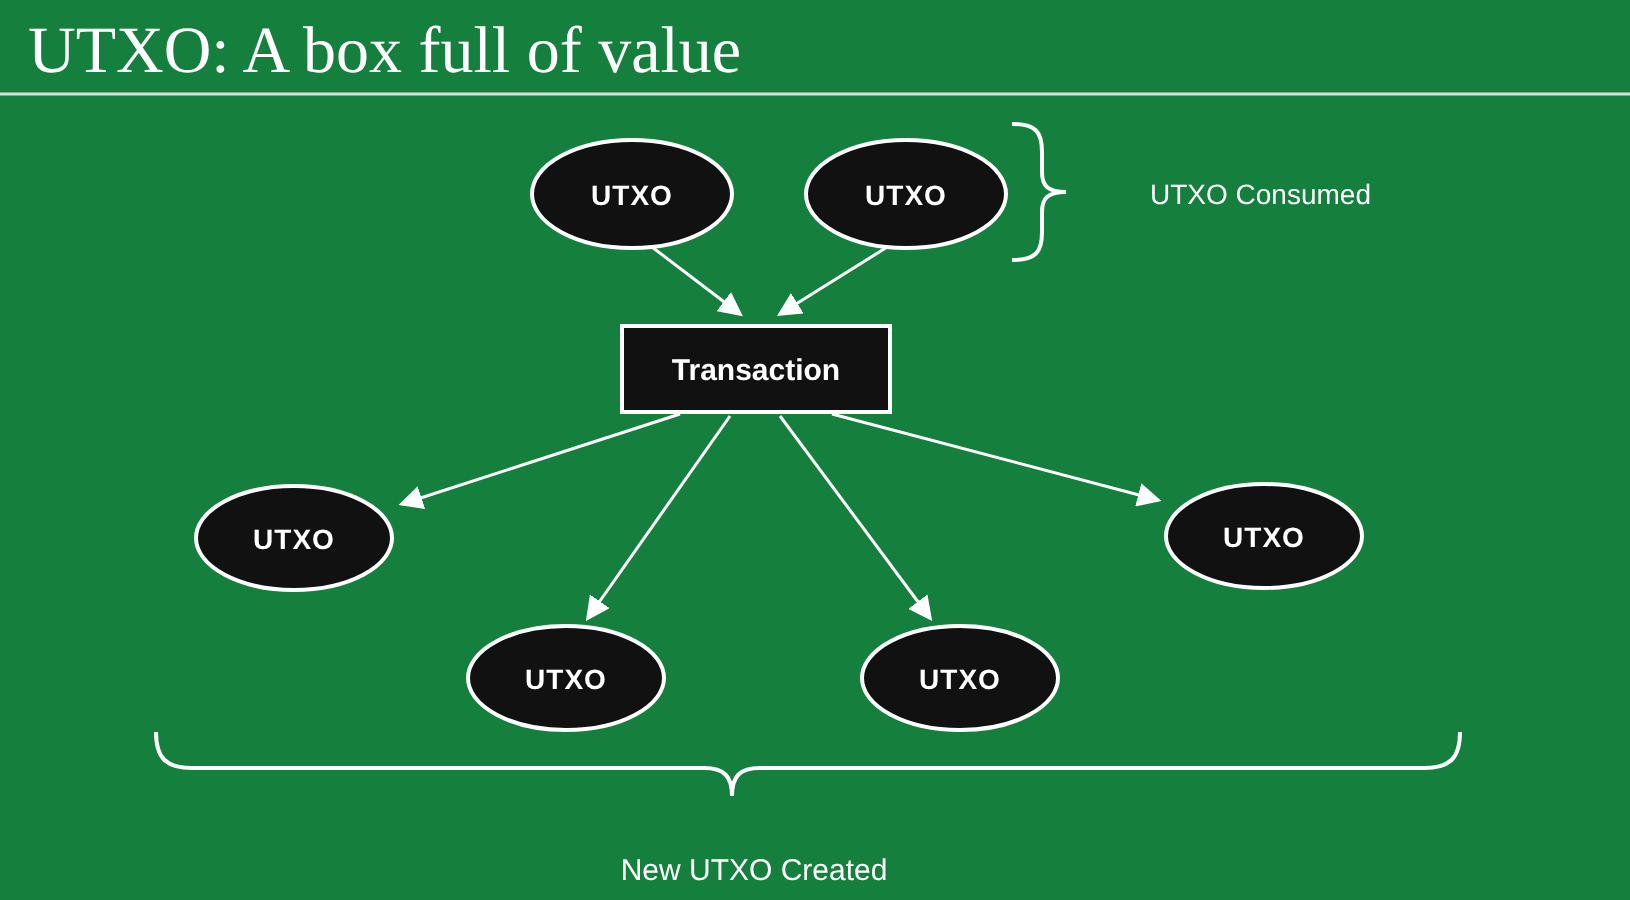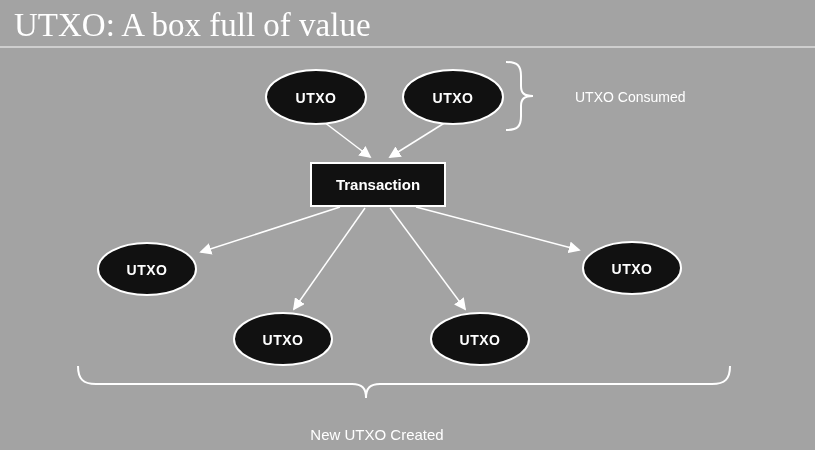--- a/index.html
+++ b/index.html
@@ -4,21 +4,21 @@
 <style>
   html, body {
     margin: 0;
     padding: 0;
     background: #000;
   }
   .slide {
     position: relative;
     width: 815px;
     height: 450px;
-    background: #a3a3a3;
+    background: #15803d;
     overflow: hidden;
   }
   svg text {
     fill: #fff;
     font-family: "Liberation Sans", sans-serif;
   }
   .slide-title {
     font-family: "Liberation Serif", serif;
     font-size: 33px;
     font-weight: 400;

